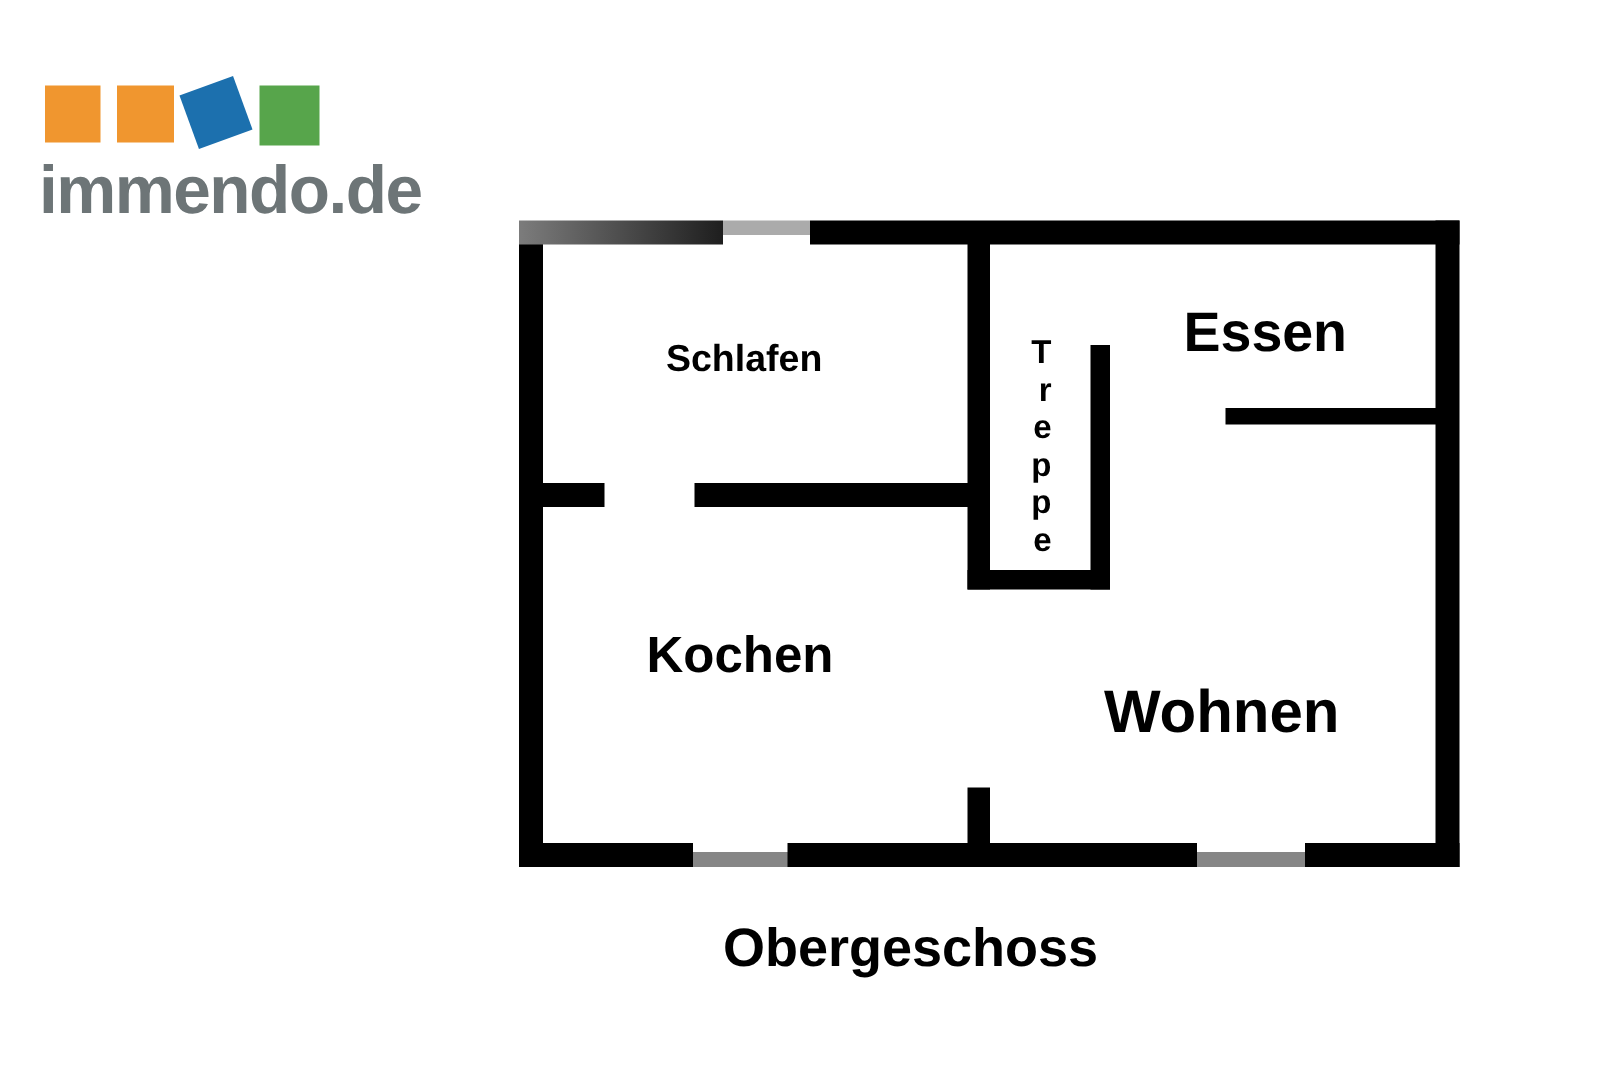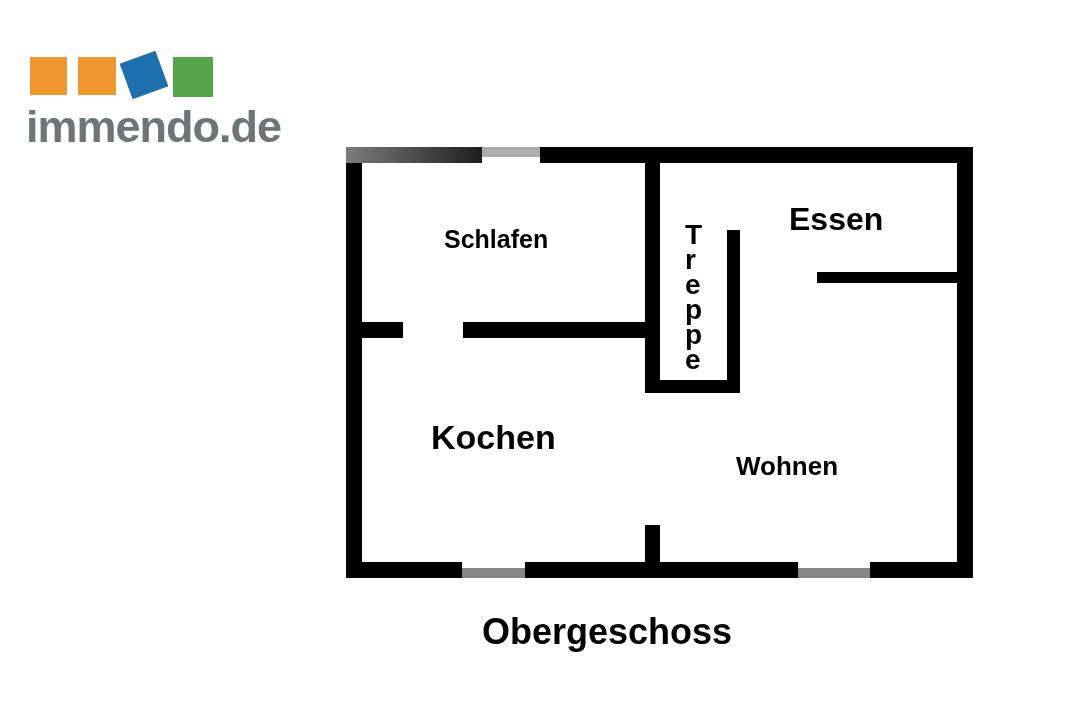--- a/index.html
+++ b/index.html
@@ -56,27 +56,27 @@
     left: 798px; top: 562px; width: 72px; height: 16px;
     background: linear-gradient(180deg, #ffffff 0px, #ffffff 6px, #868686 6px);
   }
 
   
   .room-label {
     position: absolute; color: #000000; font-weight: bold;
     line-height: 1.15; white-space: nowrap;
   }
   #label-schlafen { left: 444px; top: 225px; font-size: 25px; }
-  #label-essen    { left: 789px; top: 201px; font-size: 32px; }
+  #label-essen    { left: 789px; top: 201px; font-size: 37px; }
   #label-kochen   { left: 431px; top: 418px; font-size: 34px; text-align: right; }
-  #label-wohnen   { left: 736px; top: 452px; font-size: 26px; }
+  #label-wohnen   { left: 736px; top: 452px; font-size: 40px; }
   #label-treppe {
     position: absolute; left: 685px; top: 222px; width: 16px;
-    font-size: 28px; font-weight: bold; line-height: 25px;
-    word-break: break-all; text-align: left; color: #000;
+    font-size: 22px; font-weight: bold; line-height: 25px;
+    word-break: break-all; text-align: right; color: #000;
     white-space: normal;
   }
   #plan-title {
     position: absolute; left: 482px; top: 611px;
     font-size: 36px; font-weight: bold; color: #000;
     line-height: 1.15; white-space: nowrap;
   }
 </style>
 </head>
 <body>

